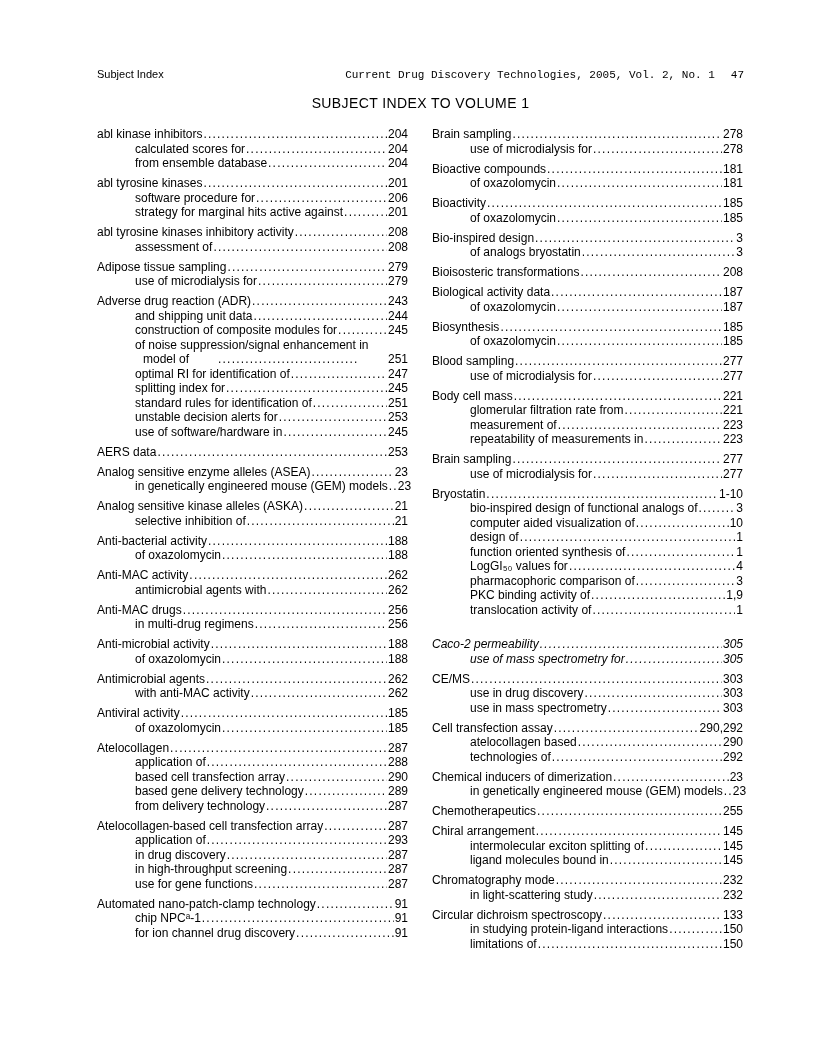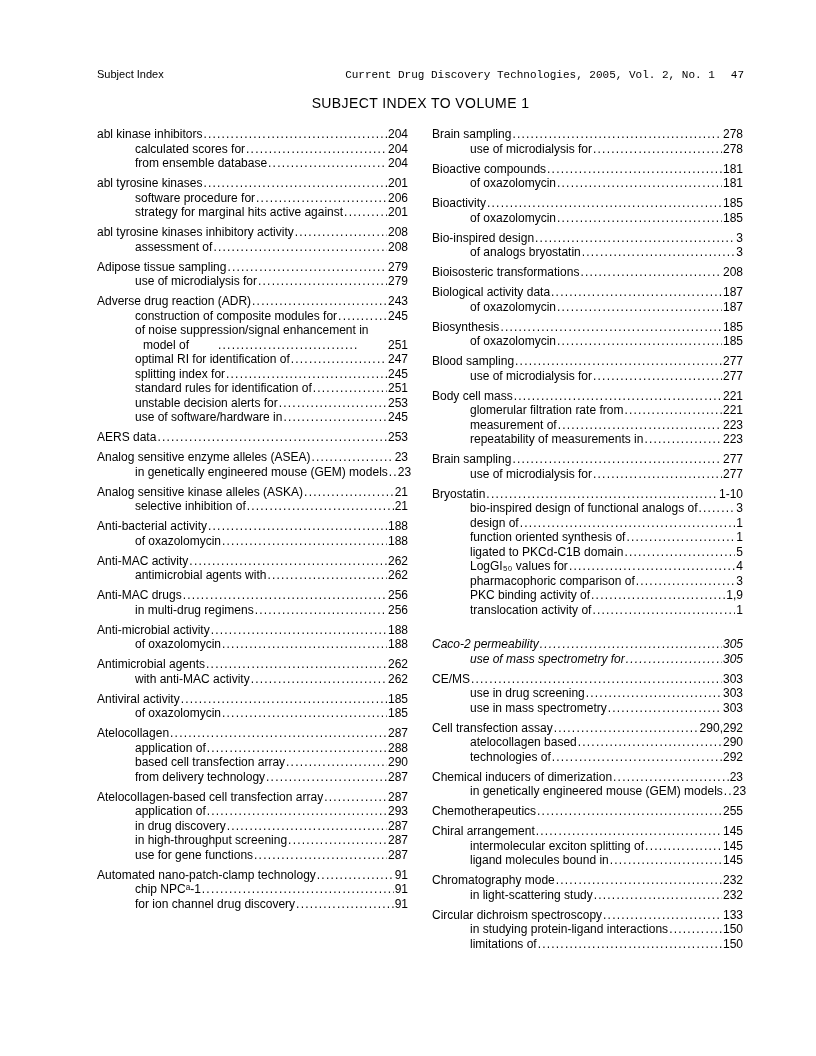--- a/index.html
+++ b/index.html
@@ -111,20 +111,25 @@
             <span class="pages">279</span>
           </div>
         </div>
         <div class="group">
           <div class="entry indent-0">
             <span class="term">Adverse drug reaction (ADR)</span>
             <span class="dots"></span>
             <span class="pages">243</span>
           </div>
           <div class="entry indent-1">
+            <span class="term">and shipping unit data</span>
+            <span class="dots"></span>
+            <span class="pages">244</span>
+          </div>
+          <div class="entry indent-1">
             <span class="term">construction of composite modules for</span>
             <span class="dots"></span>
             <span class="pages">245</span>
           </div>
           <div class="entry indent-1">
             <span class="term">of noise suppression/signal enhancement in</span>
           </div>
           <div class="entry indent-2">
             <span class="term">model of</span>
             <span class="dots"></span>
@@ -269,20 +274,25 @@
             <span class="term">application of</span>
             <span class="dots"></span>
             <span class="pages">288</span>
           </div>
           <div class="entry indent-1">
             <span class="term">based cell transfection array</span>
             <span class="dots"></span>
             <span class="pages">290</span>
           </div>
           <div class="entry indent-1">
+            <span class="term">based gene delivery technology</span>
+            <span class="dots"></span>
+            <span class="pages">289</span>
+          </div>
+          <div class="entry indent-1">
             <span class="term">from delivery technology</span>
             <span class="dots"></span>
             <span class="pages">287</span>
           </div>
         </div>
         <div class="group">
           <div class="entry indent-0">
             <span class="term">Atelocollagen-based cell transfection array</span>
             <span class="dots"></span>
             <span class="pages">287</span>
@@ -457,35 +467,35 @@
             <span class="term">Bryostatin</span>
             <span class="dots"></span>
             <span class="pages">1-10</span>
           </div>
           <div class="entry indent-1">
             <span class="term">bio-inspired design of functional analogs of</span>
             <span class="dots"></span>
             <span class="pages">3</span>
           </div>
           <div class="entry indent-1">
+            <span class="term">computer aided visualization of</span>
+            <span class="dots"></span>
+            <span class="pages">10</span>
+          </div>
+          <div class="entry indent-1">
             <span class="term">design of</span>
             <span class="dots"></span>
             <span class="pages">1</span>
           </div>
           <div class="entry indent-1">
             <span class="term">function oriented synthesis of</span>
             <span class="dots"></span>
             <span class="pages">1</span>
           </div>
           <div class="entry indent-1">
-            <span class="term">ligated to PKCd-C1B domain</span>
-            <span class="dots"></span>
-            <span class="pages">5</span>
-          </div>
-          <div class="entry indent-1">
             <span class="term">LogGI₅₀ values for</span>
             <span class="dots"></span>
             <span class="pages">4</span>
           </div>
           <div class="entry indent-1">
             <span class="term">pharmacophoric comparison of</span>
             <span class="dots"></span>
             <span class="pages">3</span>
           </div>
           <div class="entry indent-1">
@@ -511,21 +521,21 @@
             <span class="pages">305</span>
           </div>
         </div>
         <div class="group">
           <div class="entry indent-0">
             <span class="term">CE/MS</span>
             <span class="dots"></span>
             <span class="pages">303</span>
           </div>
           <div class="entry indent-1">
-            <span class="term">use in drug screening</span>
+            <span class="term">use in drug discovery</span>
             <span class="dots"></span>
             <span class="pages">303</span>
           </div>
           <div class="entry indent-1">
             <span class="term">use in mass spectrometry</span>
             <span class="dots"></span>
             <span class="pages">303</span>
           </div>
         </div>
         <div class="group">

